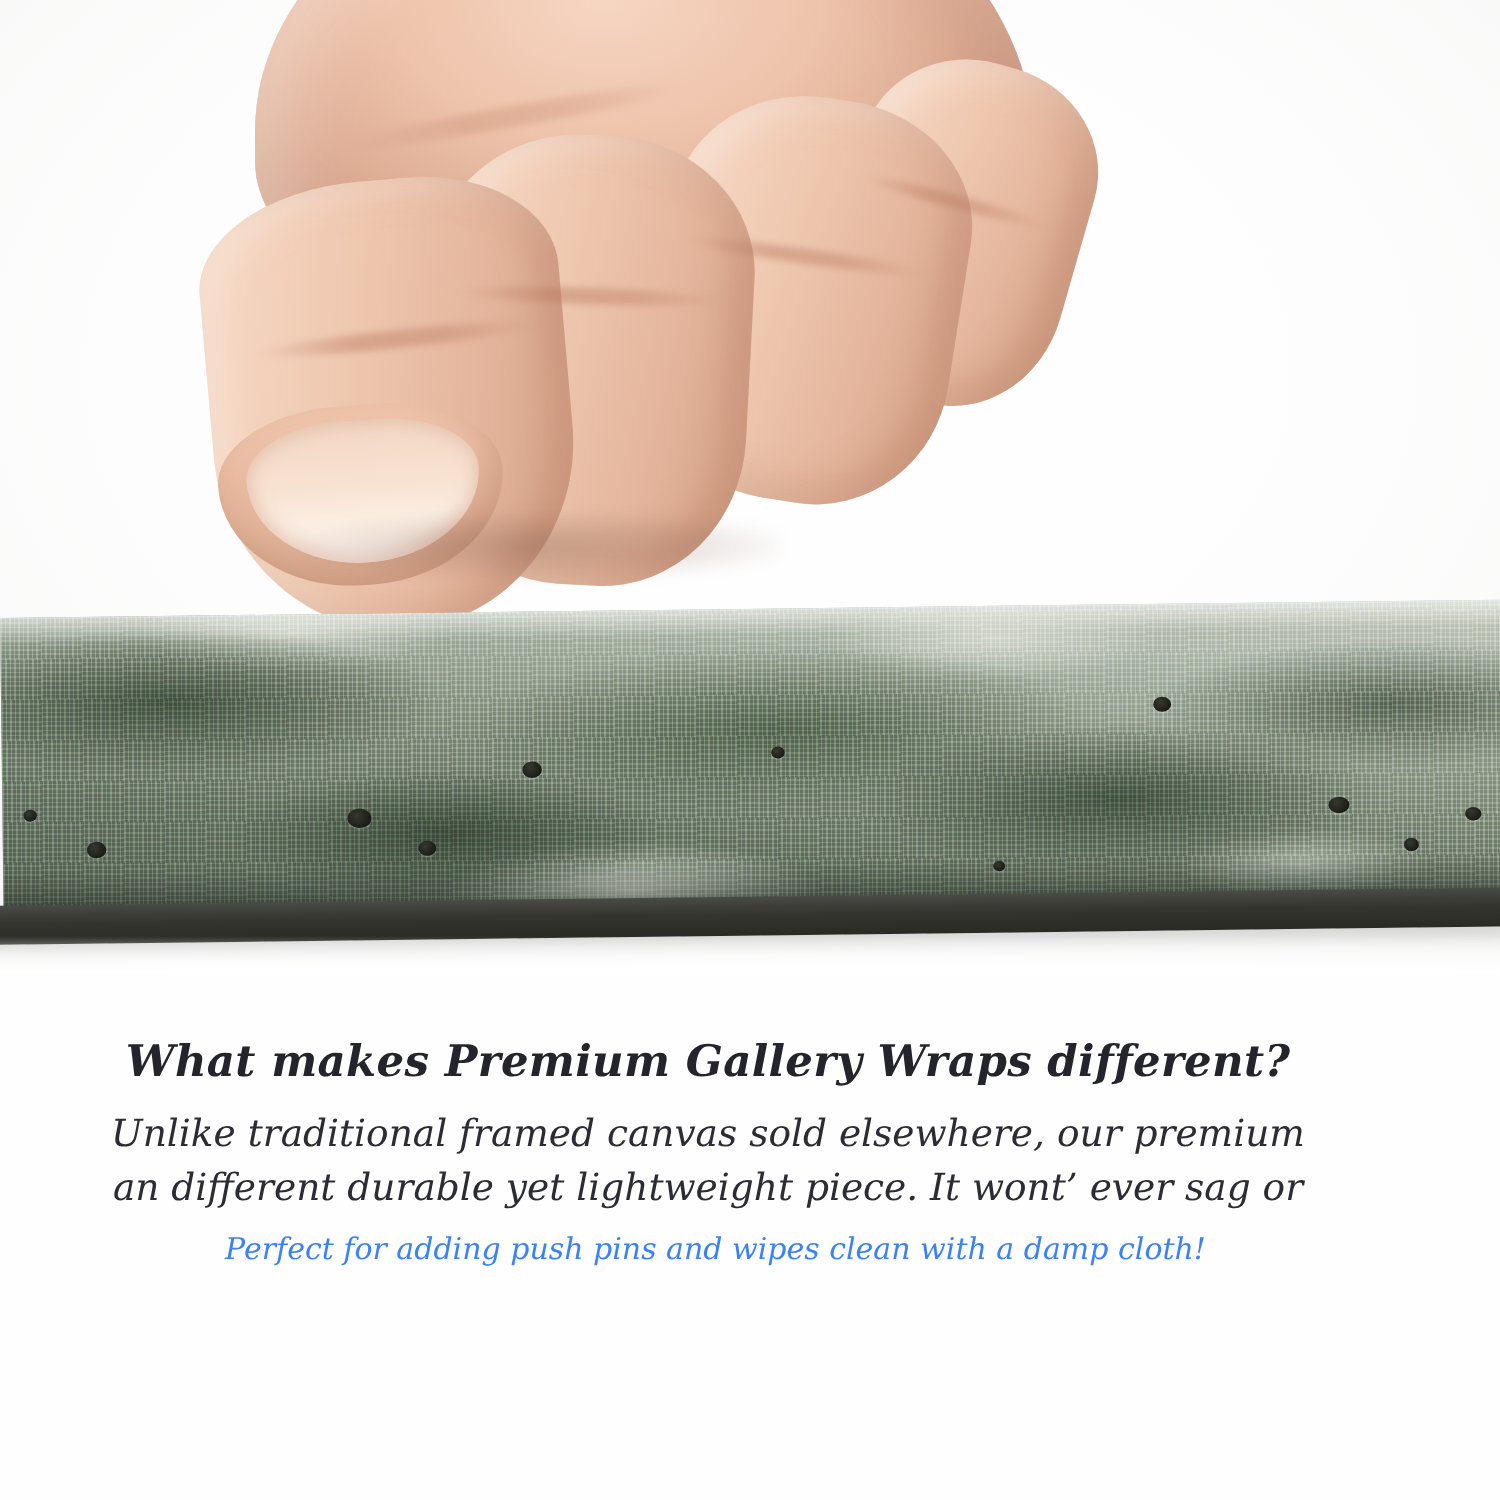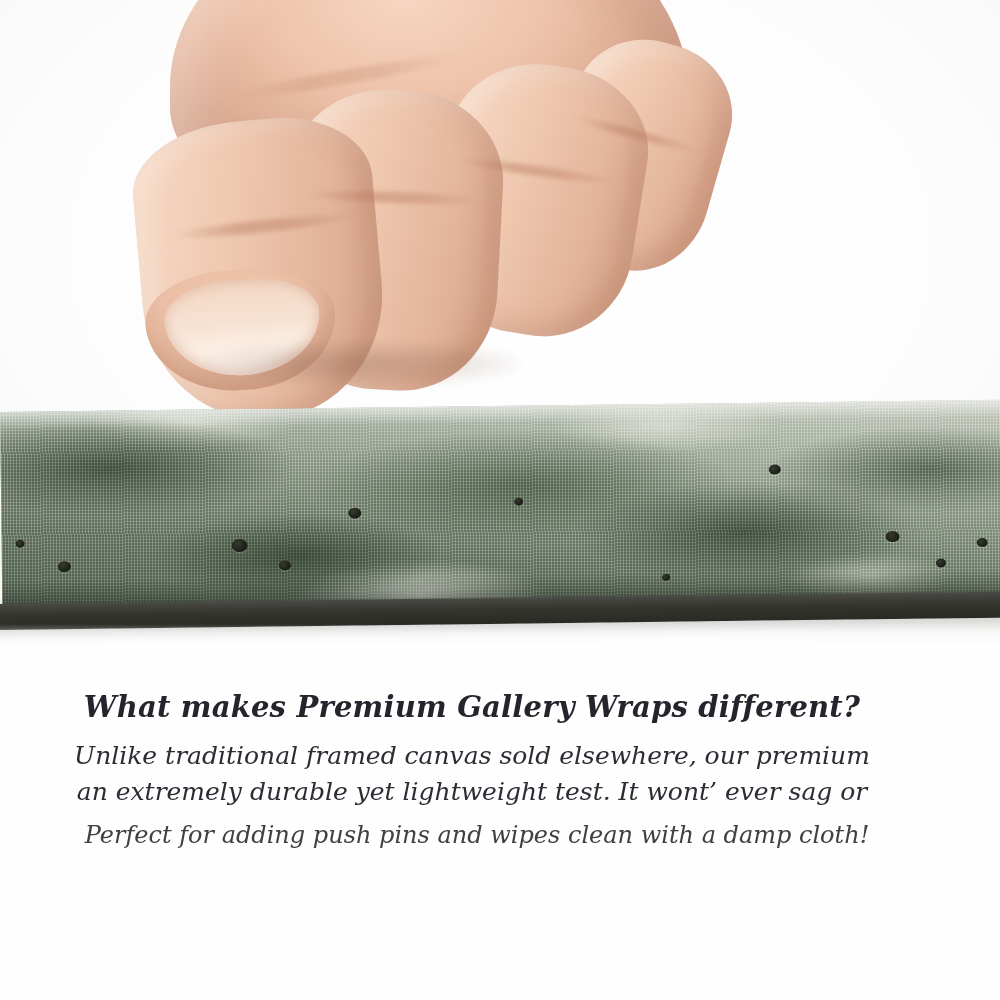--- a/index.html
+++ b/index.html
@@ -227,24 +227,24 @@
   .caption-body {
     font-size: 25px;
     line-height: 1.42;
     font-weight: 400;
     color: #2c2c34;
     margin: 0;
     padding: 0 58px;
   }
   .caption-body .line { display: block; }
   .caption-final {
-    font-size: 24px;
+    font-size: 20px;
     line-height: 1.42;
     margin: 9px 0 0 0;
-    color: #404040;
+    color: #3b82f6;
     padding-left: 10px;
   }
 </style>
 </head>
 <body>
 
 <div class="product-figure">
 
   <div class="photo-area">
     <div class="studio-bg"></div>
@@ -287,19 +287,19 @@
 
     <div class="backing-board"></div>
     <div class="board-fade"></div>
   </div>
 
   <div class="caption">
     <h2 class="caption-heading">What makes Premium Gallery Wraps different?</h2>
 
     <p class="caption-body">
       <span class="line">Unlike traditional framed canvas sold elsewhere, our premium</span>
-      <span class="line">an extremely durable yet lightweight test. It wont’ ever sag or</span>
+      <span class="line">an different durable yet lightweight piece. It wont’ ever sag or</span>
     </p>
 
     <p class="caption-final">Perfect for adding push pins and wipes clean with a damp cloth!</p>
   </div>
 
 </div>
 
 </body></html>

